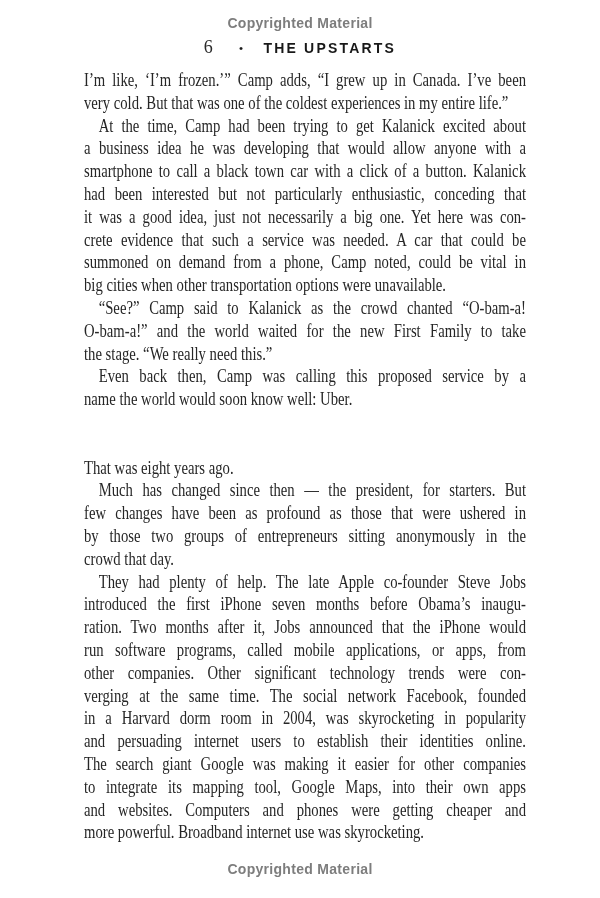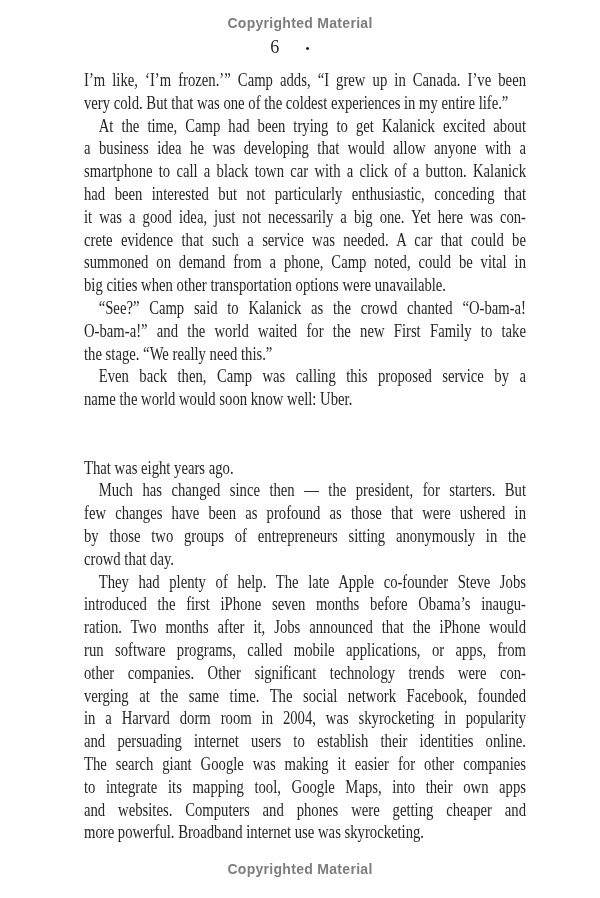--- a/index.html
+++ b/index.html
@@ -85,20 +85,21 @@
 </head>
 <body>
 
 <div class="page">
 
   <div class="copyright-banner top">Copyrighted Material</div>
 
   <div class="running-header">
     <span class="page-number">6</span>
     <span class="header-bullet">•</span>
+    <span class="book-title">THE UPSTARTS</span>
   </div>
 
   <div class="bodytext">
       <div class="line">I’m like, ‘I’m frozen.’” Camp adds, “I grew up in Canada. I’ve been</div>
       <div class="line end">very cold. But that was one of the coldest experiences in my entire life.”</div>
       <div class="line indent">At the time, Camp had been trying to get Kalanick excited about</div>
       <div class="line">a business idea he was developing that would allow anyone with a</div>
       <div class="line">smartphone to call a black town car with a click of a button. Kalanick</div>
       <div class="line">had been interested but not particularly enthusiastic, conceding that</div>
       <div class="line">it was a good idea, just not necessarily a big one. Yet here was con-</div>

